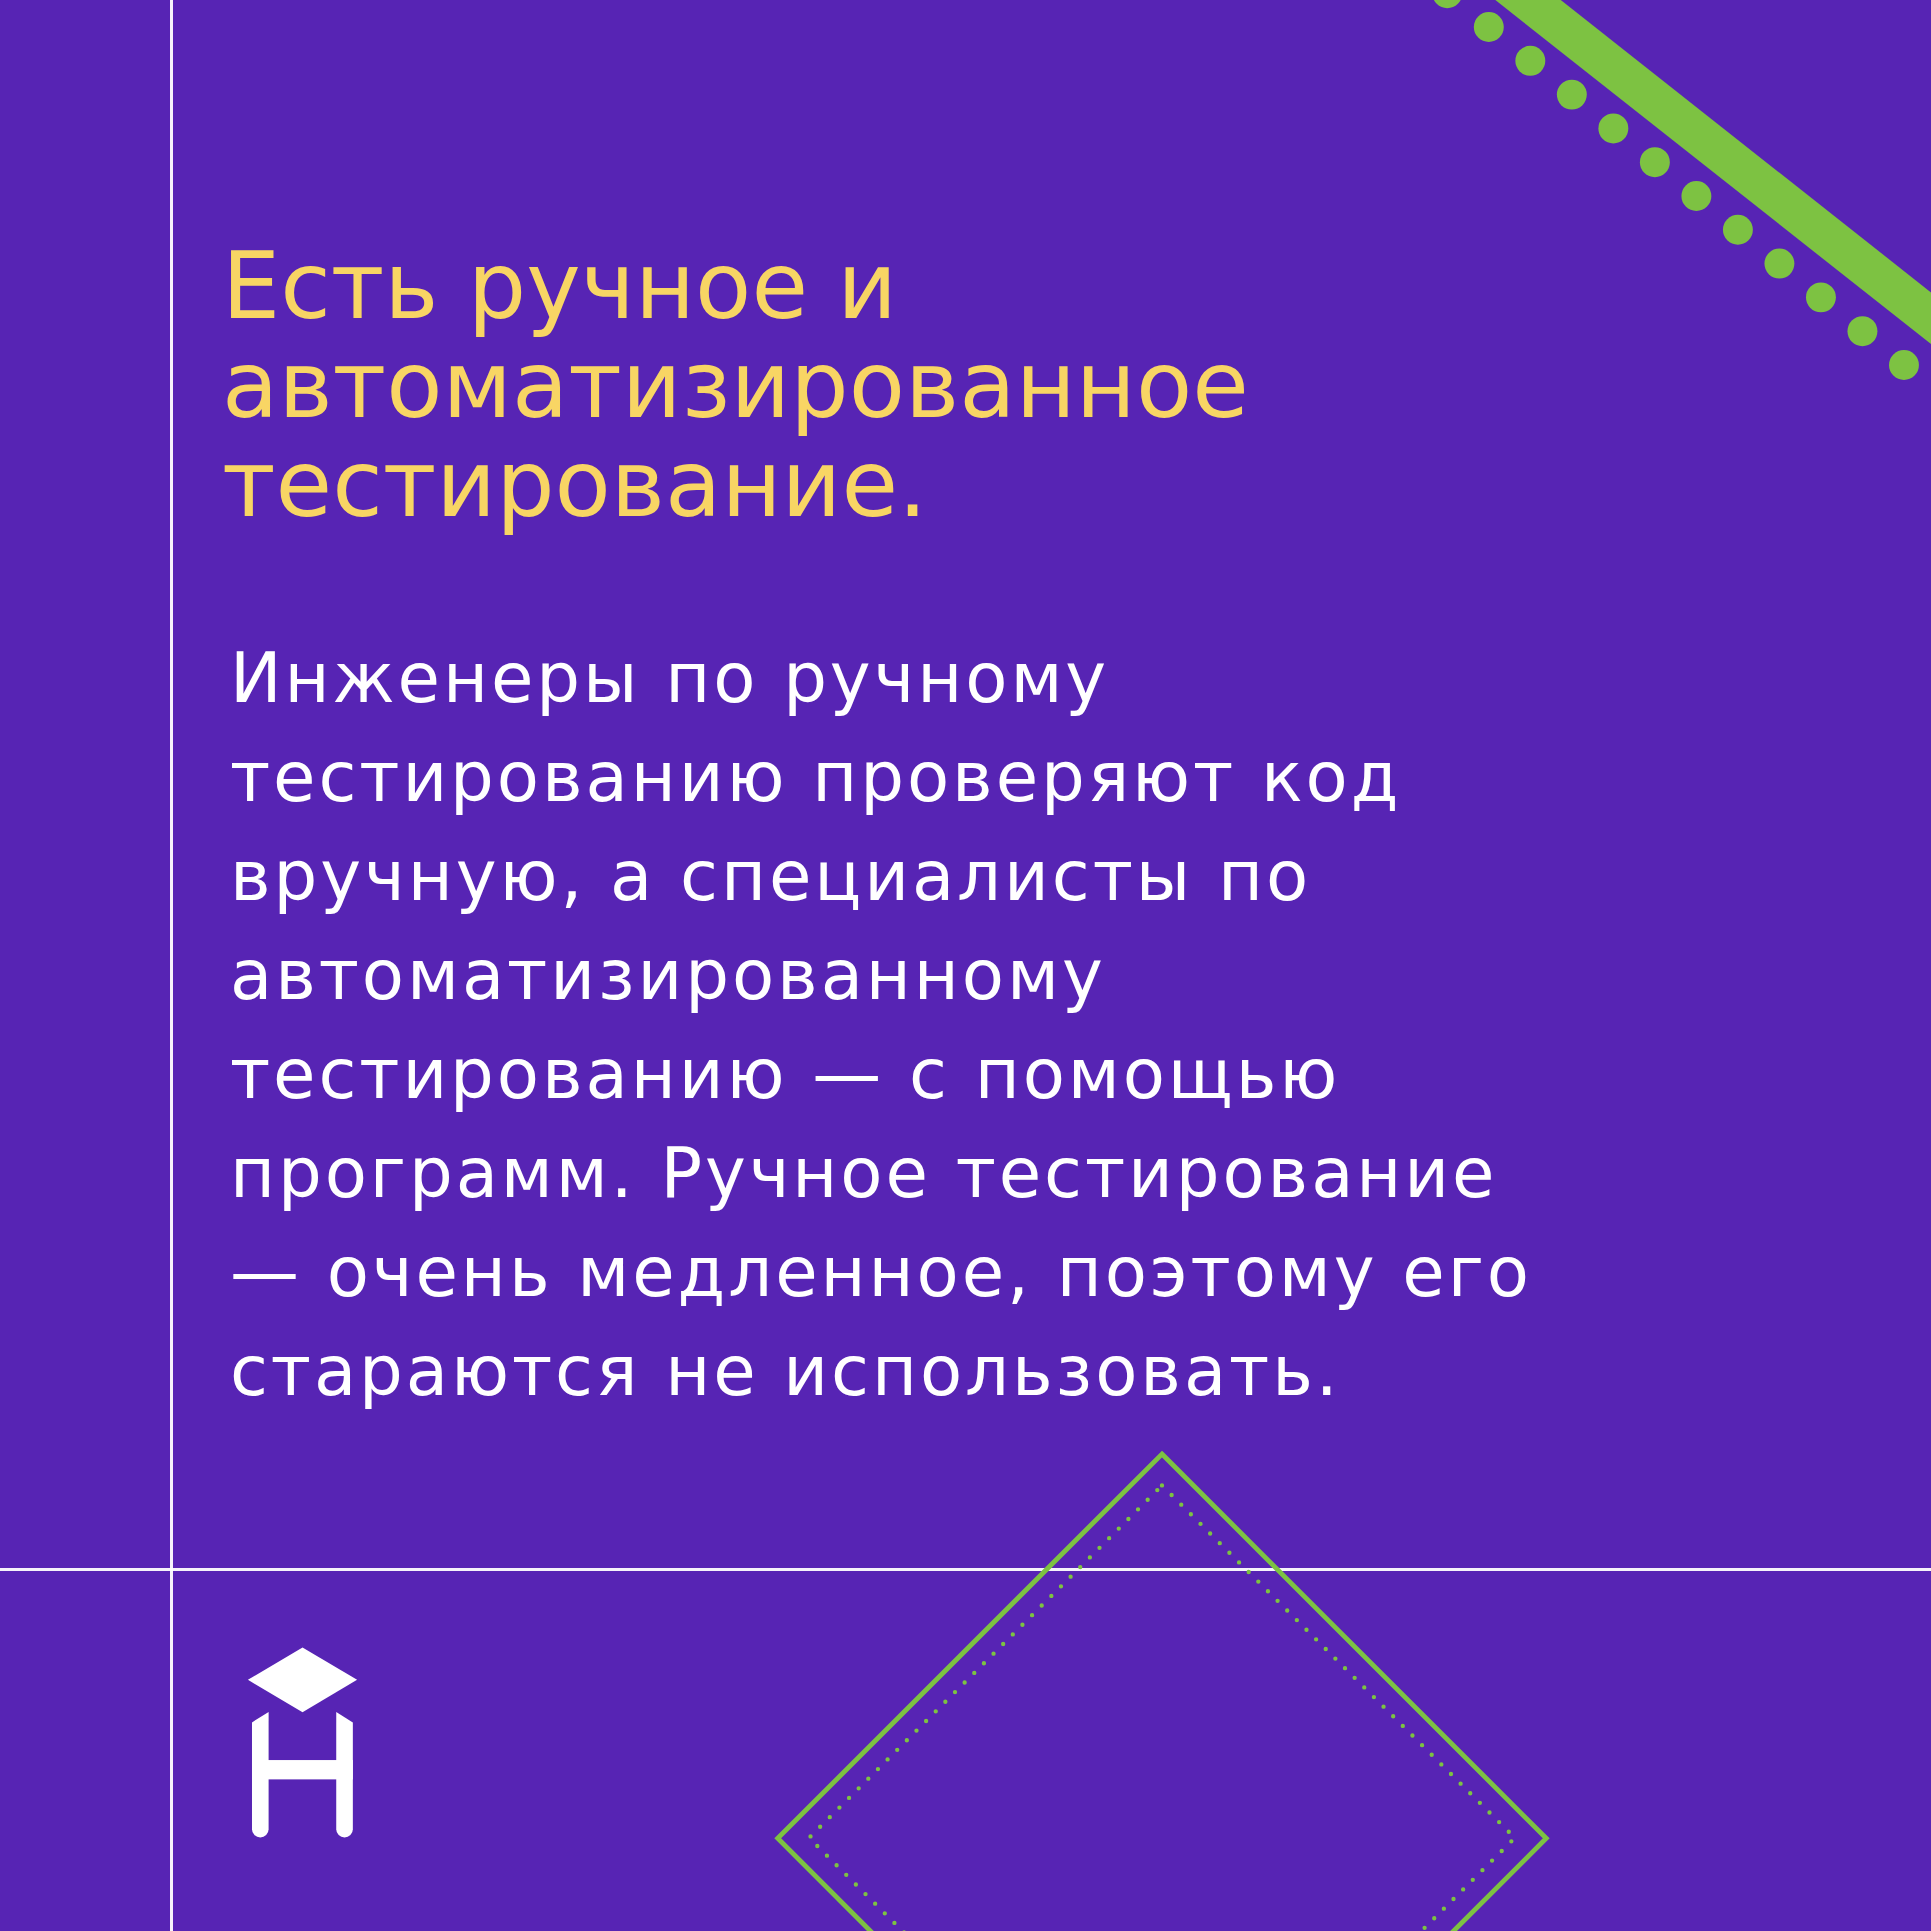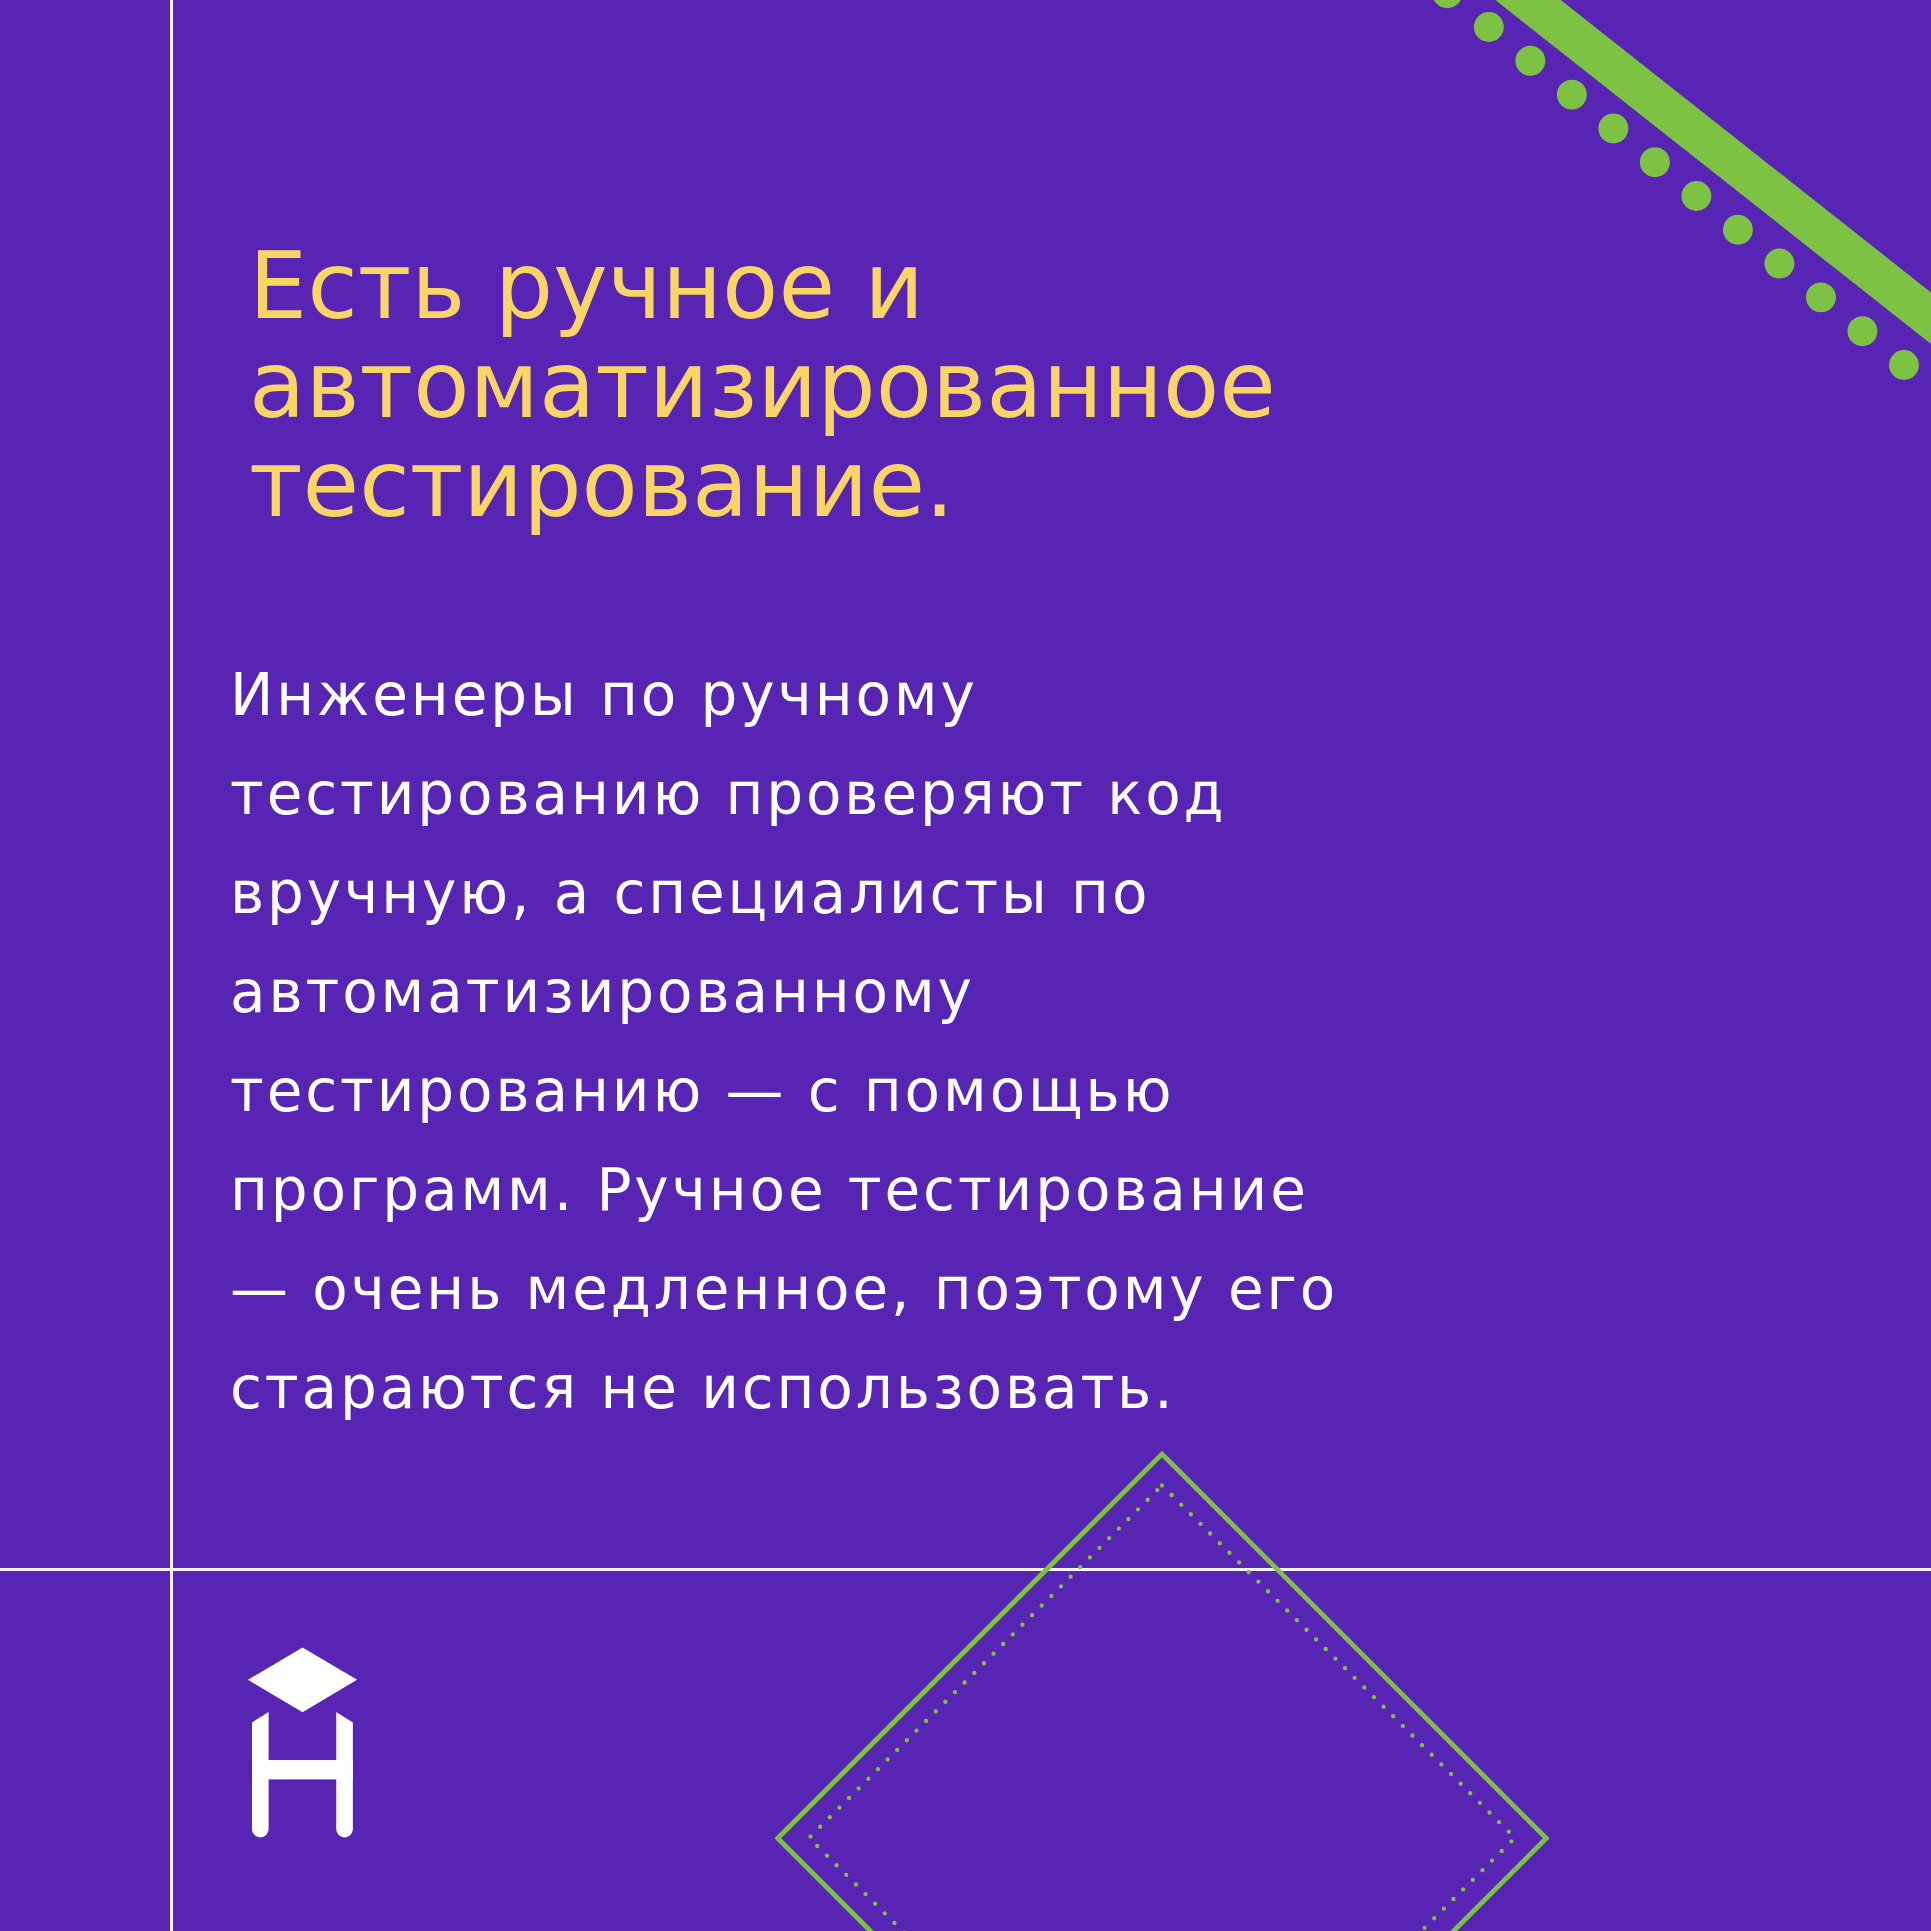--- a/index.html
+++ b/index.html
@@ -17,29 +17,29 @@
   }
   .hline{
     position:absolute;left:0;top:1568px;width:1931px;height:2.9px;
     background:var(--grid,#FFFFFF);opacity:.95;
   }
   
   .deco{
     position:absolute;left:0;top:0;width:1931px;height:1931px;
   }
   .heading{
-    position:absolute;left:249px;top:237px;width:1448px;
+    position:absolute;left:222px;top:237px;width:1448px;
     color:var(--yellow,#F7D65F);
     font-size:92px;line-height:99px;letter-spacing:0px;
     white-space:pre-line;
   }
   .bodytext{
-    position:absolute;left:230px;top:646px;width:1641px;
+    position:absolute;left:230px;top:629px;width:1641px;
     color:var(--white,#FFFFFF);
-    font-size:58px;line-height:99px;letter-spacing:2.9px;
+    font-size:69px;line-height:99px;letter-spacing:2.9px;
     white-space:pre-line;
   }
   .logo{
     position:absolute;left:246px;top:1646px;width:114px;height:203px;
   }
 </style>
 </head>
 <body>
 
 <div id="canvas">

